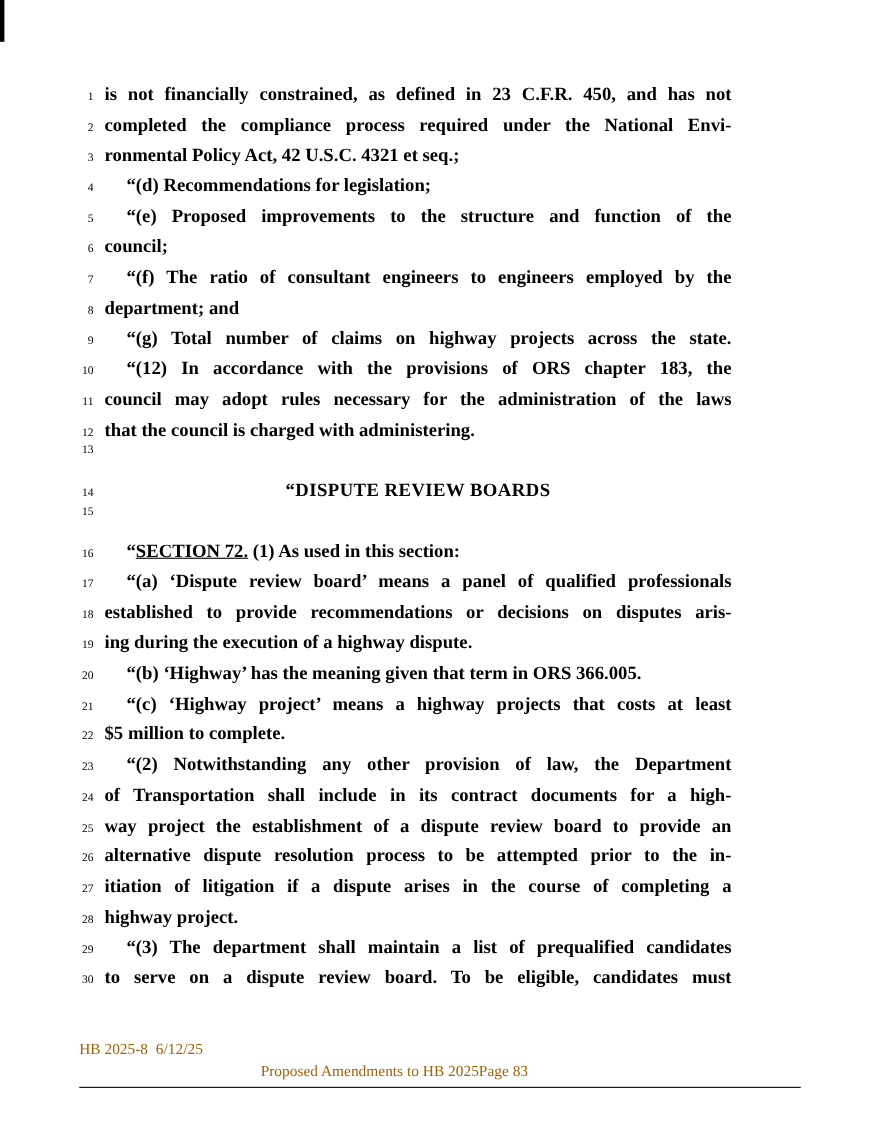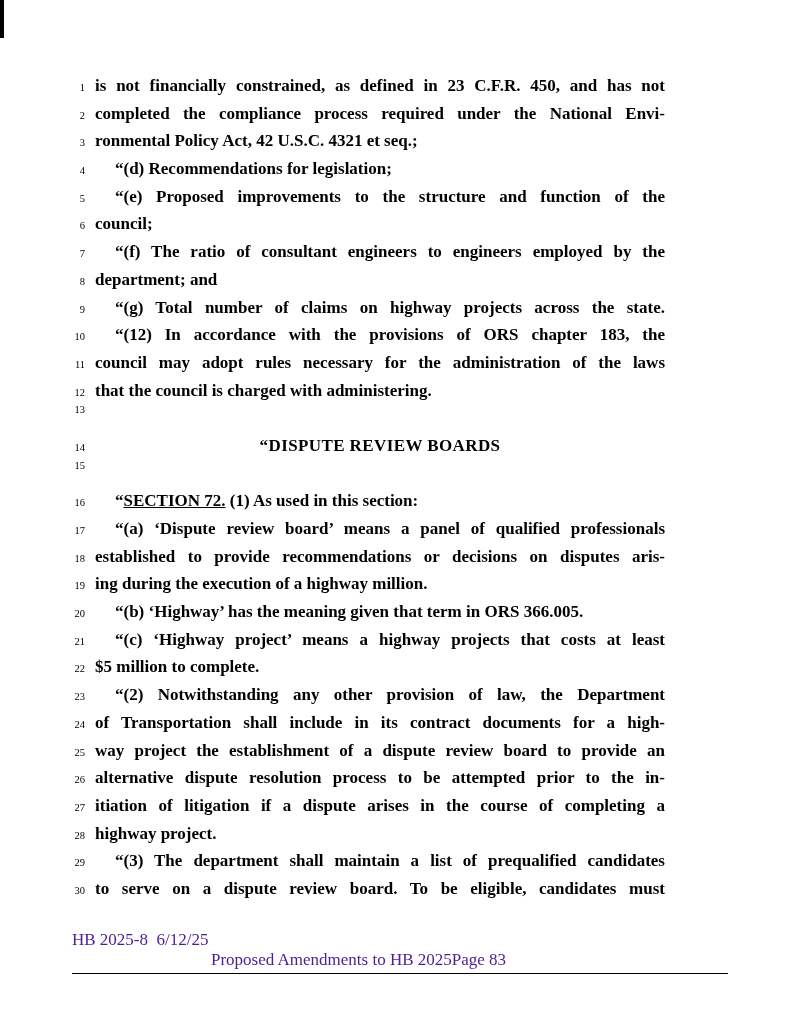--- a/index.html
+++ b/index.html
@@ -56,24 +56,24 @@
   .line-text.heading {
     text-align: left;
     text-align-last: center;
     letter-spacing: 0.4px;
   }
   .underline { text-decoration: underline; text-align: right; }
   .footer {
     position: absolute;
     left: 72px;
     width: 656px;
-    bottom: 61px;
-    font-size: 17px;
+    bottom: 46px;
+    font-size: 14px;
     font-weight: normal;
-    color: #4c1d95;
+    color: #a16207;
   }
   .footer-line1 {
     white-space: pre;
     line-height: 20px;
   }
   .footer-line2 {
     display: flex;
     justify-content: center;
     line-height: 20px;
   }
@@ -158,21 +158,21 @@
       <div class="line">
         <span class="line-num">17</span>
         <span class="line-text indent justify">“(a) ‘Dispute review board’ means a panel of qualified professionals</span>
       </div>
       <div class="line">
         <span class="line-num">18</span>
         <span class="line-text justify">established to provide recommendations or decisions on disputes aris-</span>
       </div>
       <div class="line">
         <span class="line-num">19</span>
-        <span class="line-text">ing during the execution of a highway million.</span>
+        <span class="line-text">ing during the execution of a highway dispute.</span>
       </div>
       <div class="line">
         <span class="line-num">20</span>
         <span class="line-text indent">“(b) ‘Highway’ has the meaning given that term in ORS 366.005.</span>
       </div>
       <div class="line">
         <span class="line-num">21</span>
         <span class="line-text indent justify">“(c) ‘Highway project’ means a highway projects that costs at least</span>
       </div>
       <div class="line">

